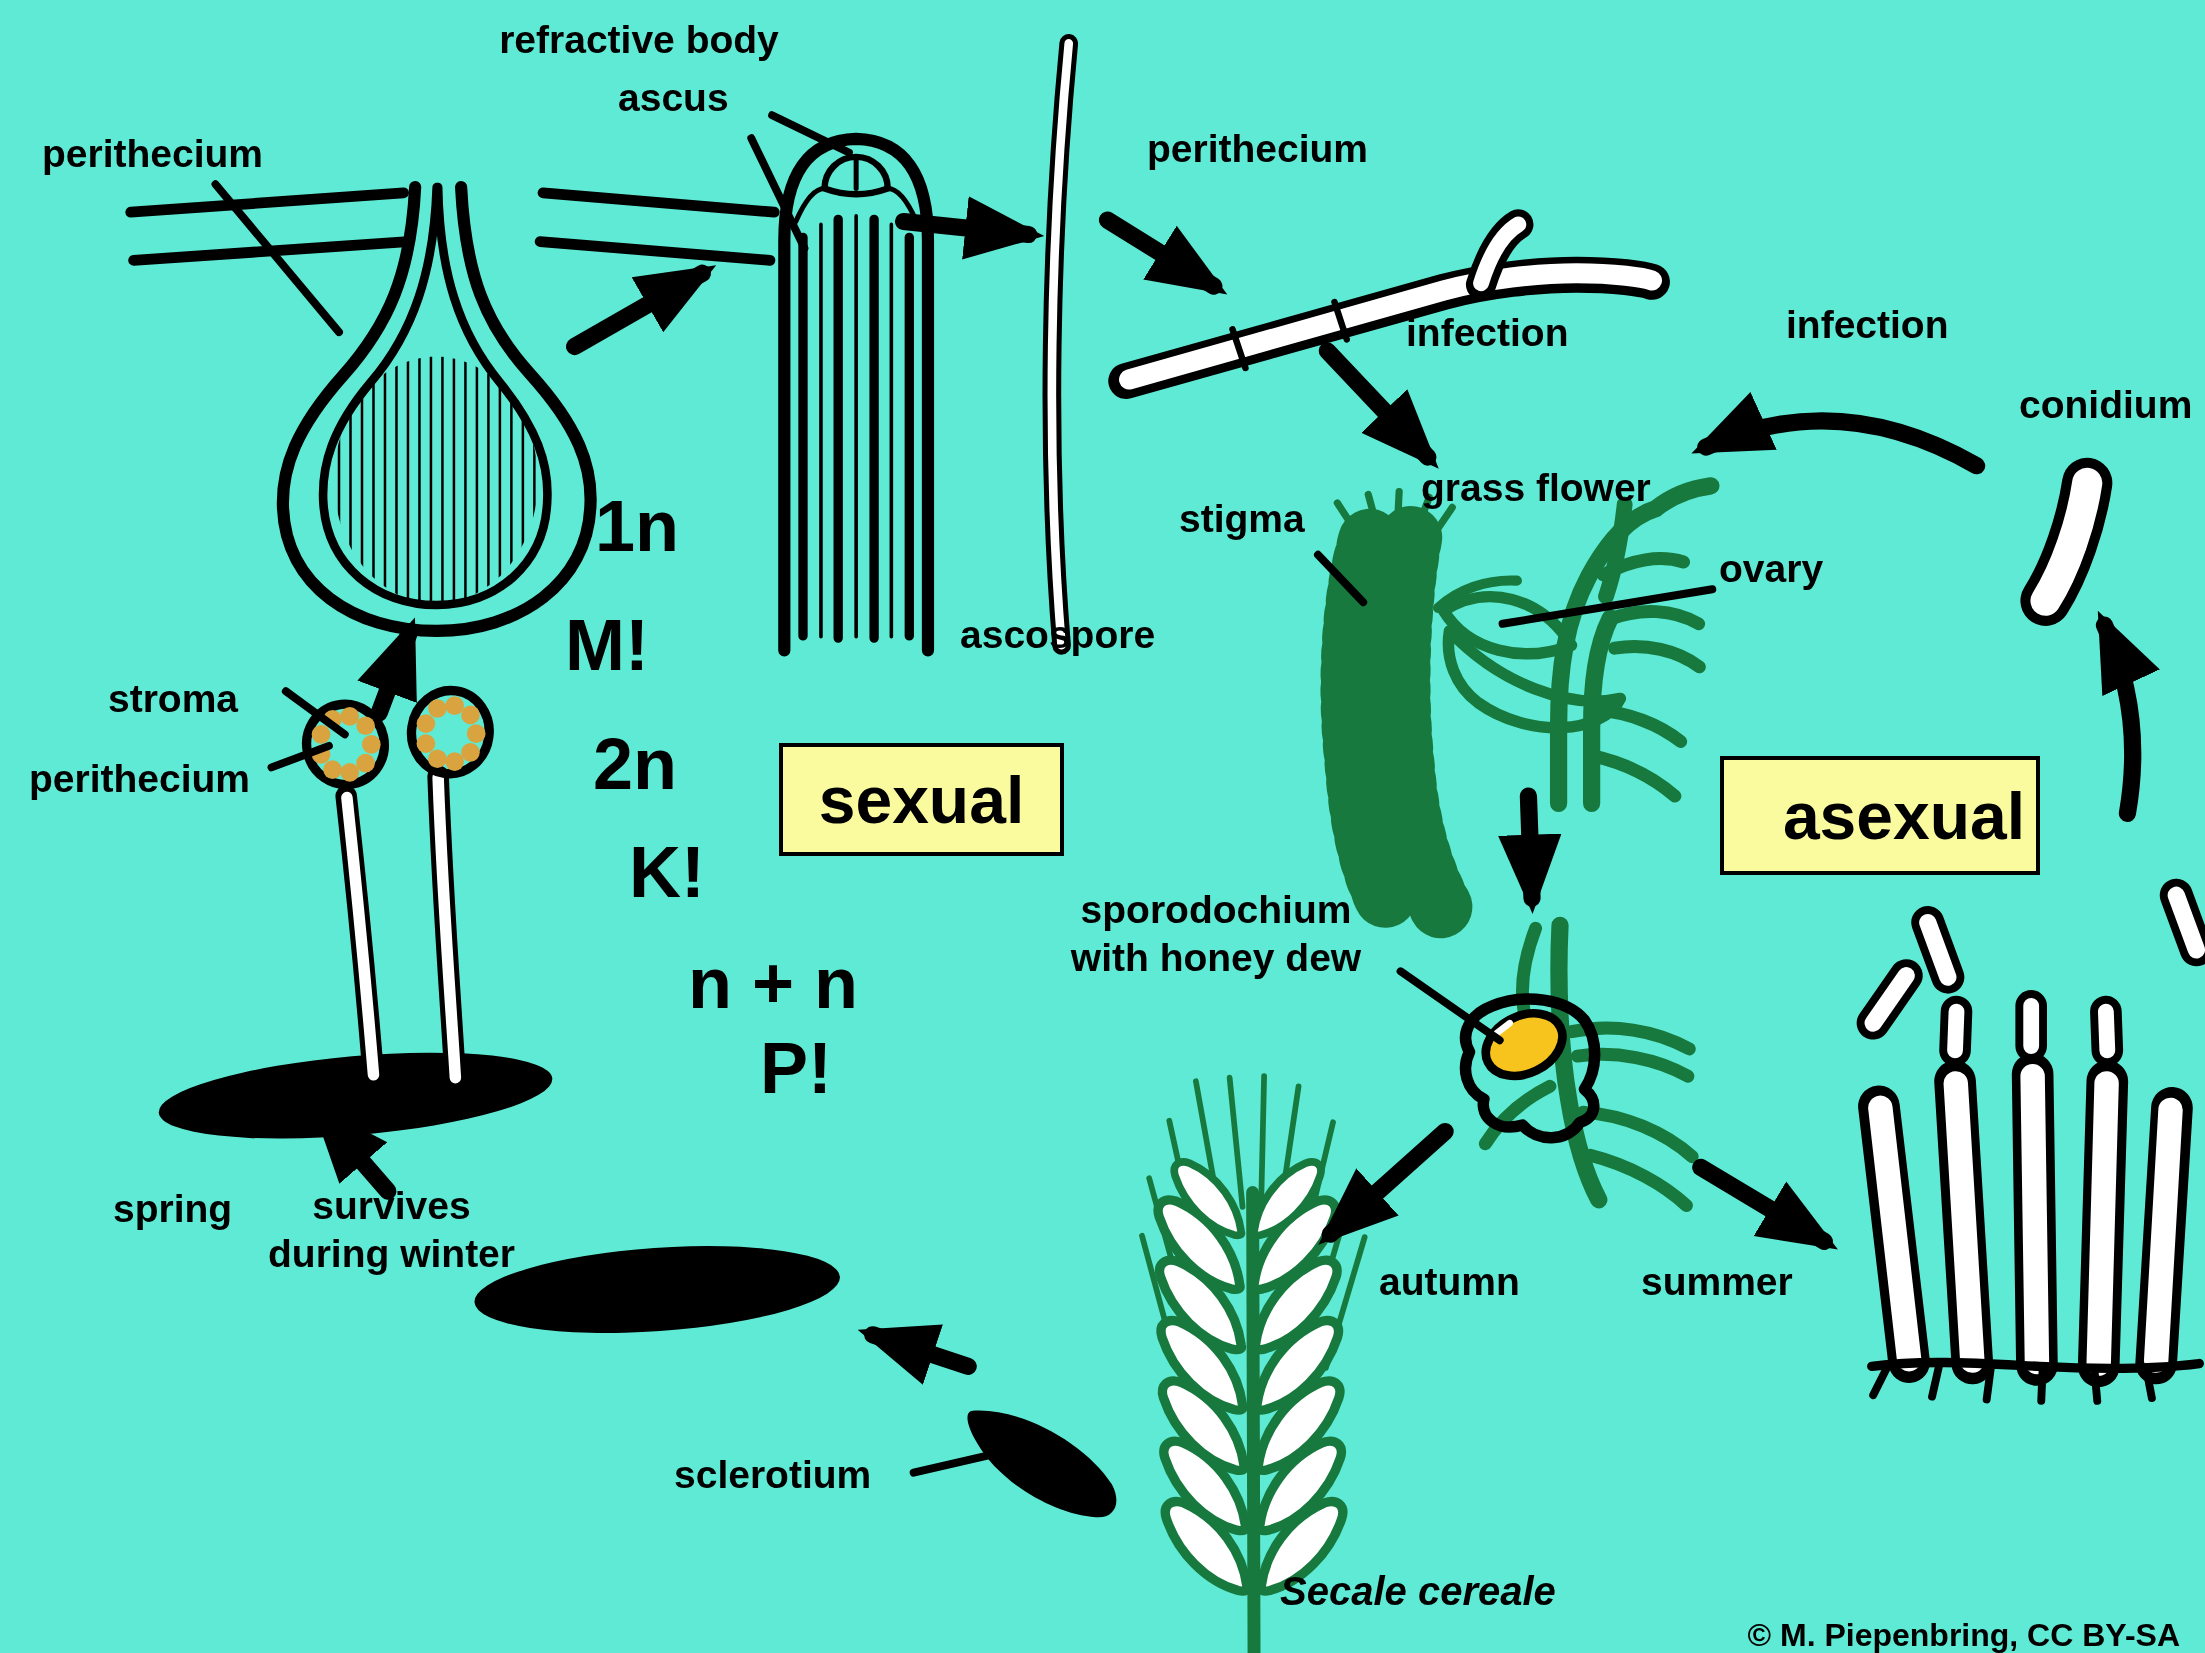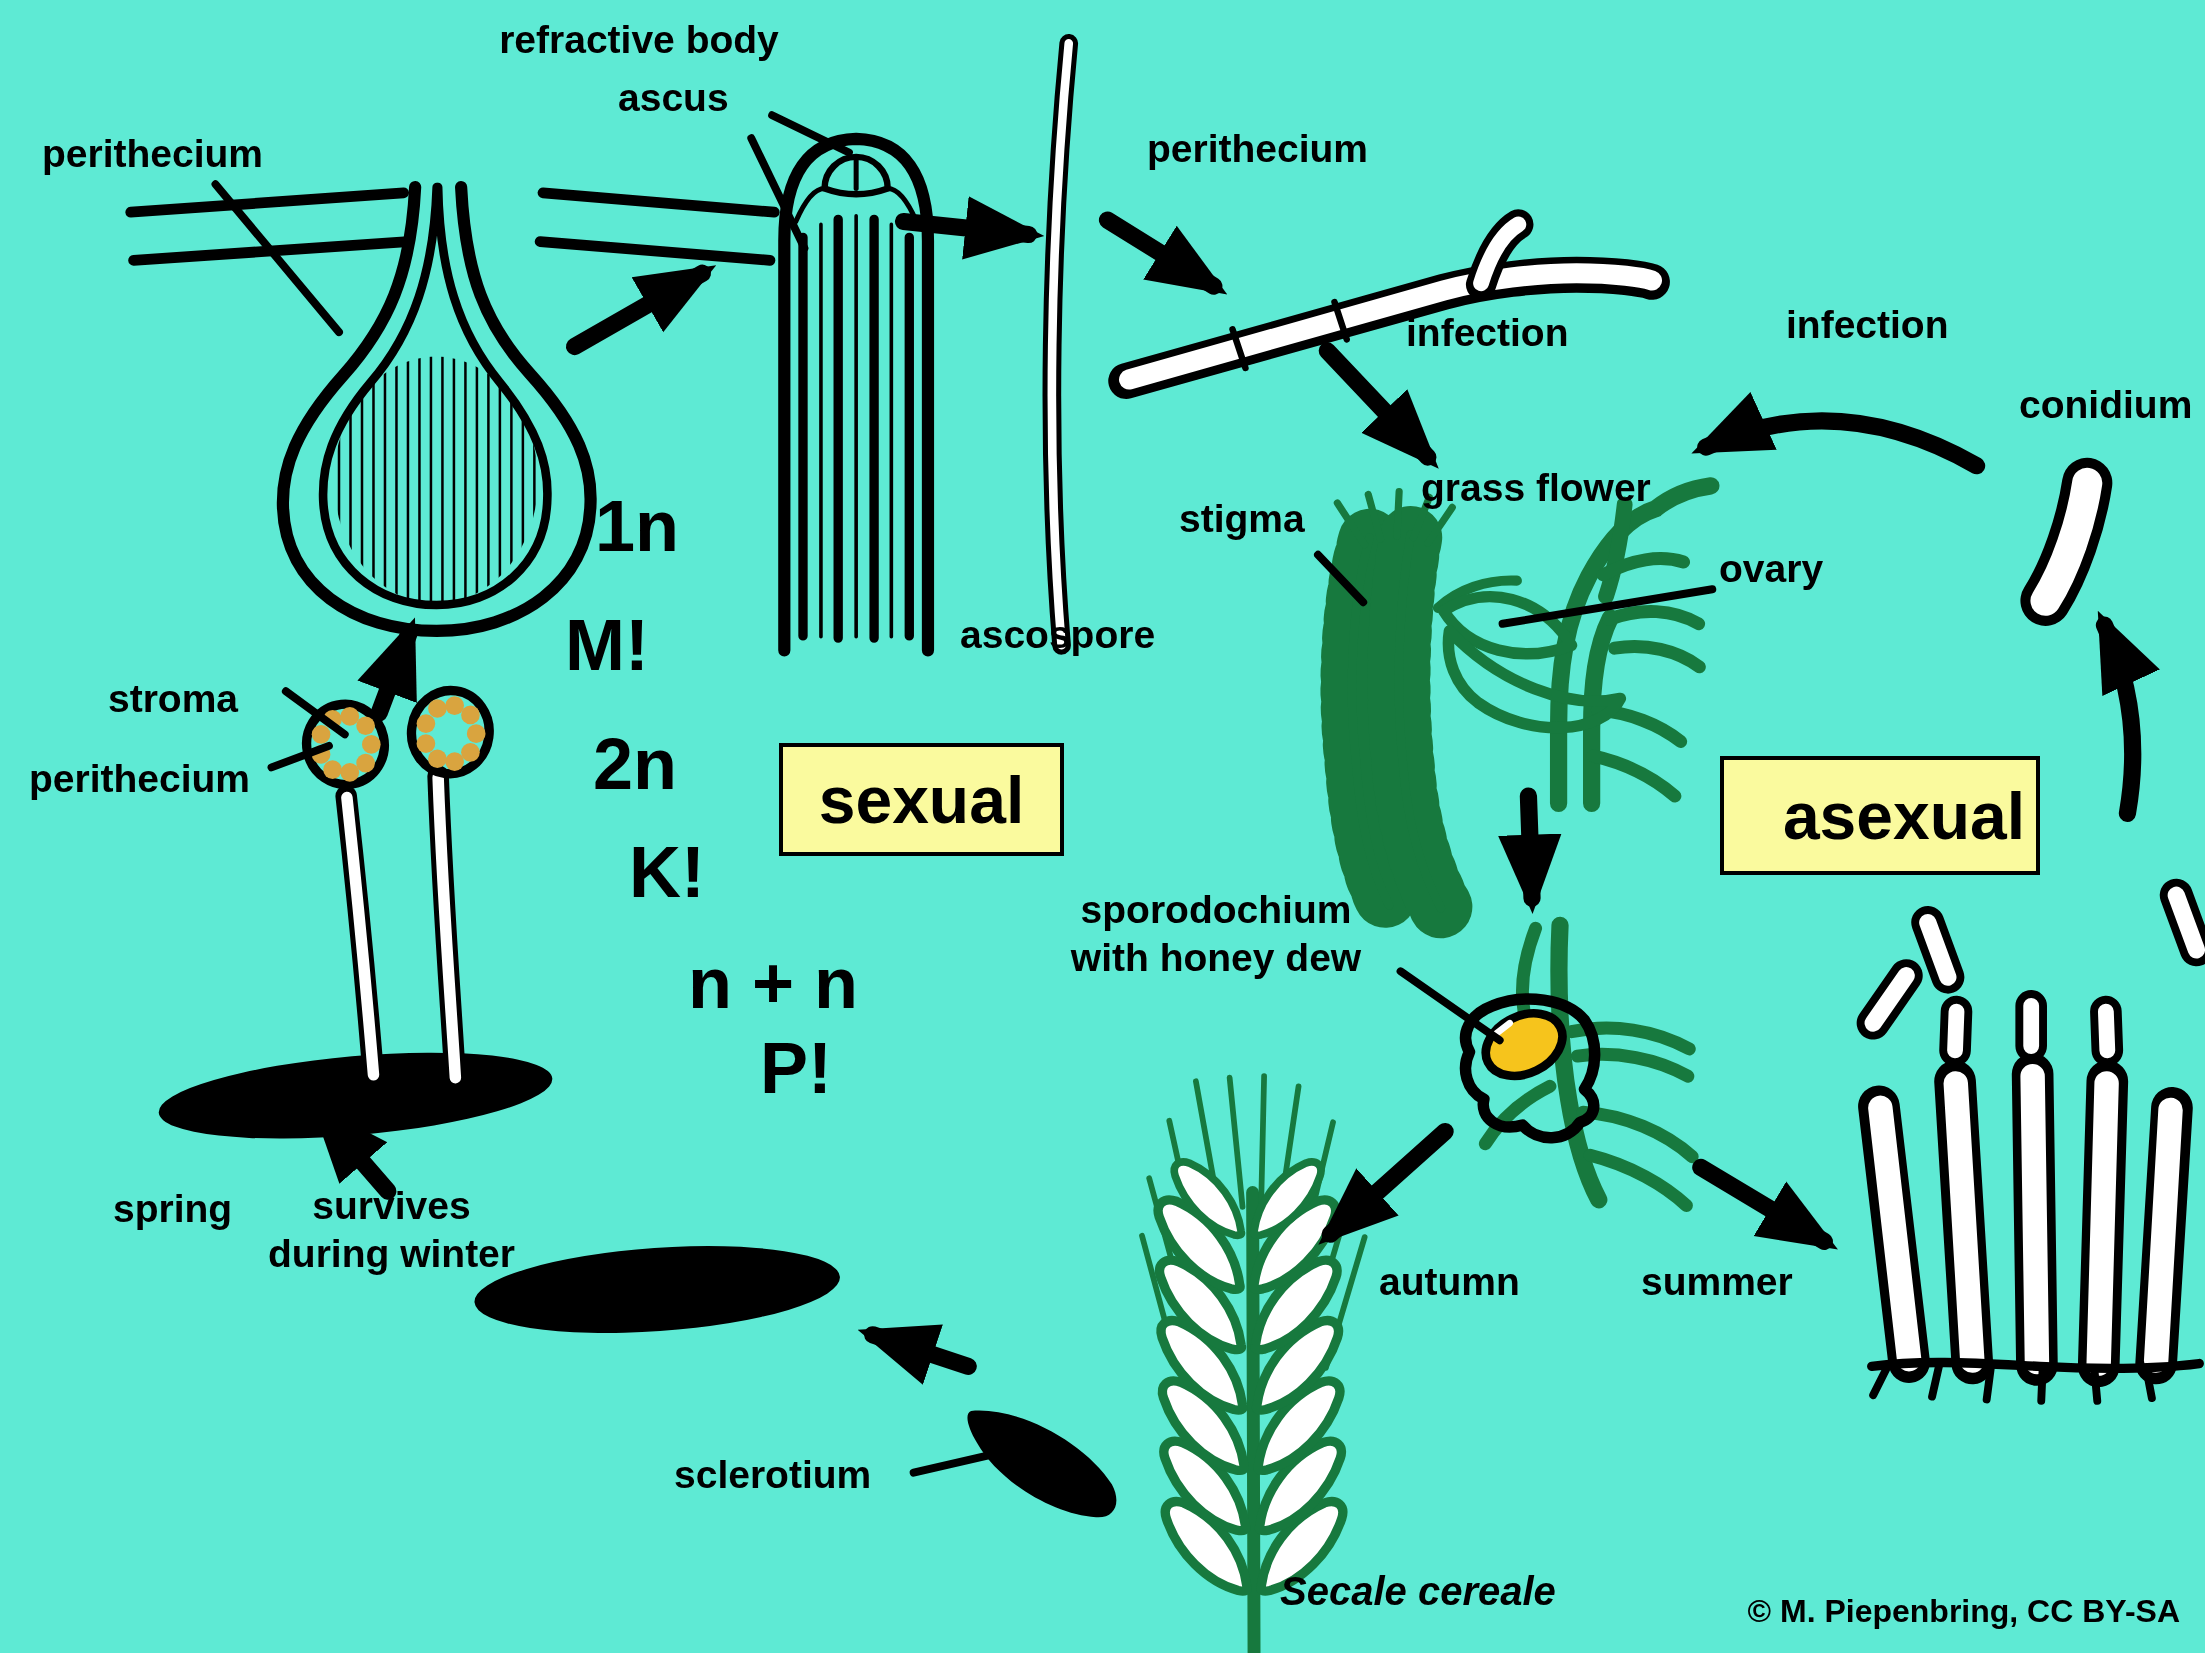--- a/index.html
+++ b/index.html
@@ -9,21 +9,21 @@
   }
   #art{position:absolute;left:0;top:0;width:100%;height:100%;}
   .lbl{position:absolute;font-size:39px;line-height:1.2;white-space:nowrap;}
   .blk{position:absolute;font-size:39px;line-height:1.22;text-align:center;white-space:nowrap;}
   .ploidy{position:absolute;font-size:72px;line-height:1;white-space:nowrap;}
   .phasebox{
     position:absolute;display:flex;align-items:center;justify-content:center;
     background:#FAFA9E;border:4.3px solid #000;font-size:66px;box-sizing:border-box;
   }
   .italic{font-style:italic;font-size:40px;}
-  .copyright{position:absolute;font-size:32px;}
+  .copyright{position:absolute;font-size:32px;margin-top:24px;}
   .ink{stroke:#000;fill:none;stroke-linecap:round;stroke-linejoin:round;}
   .wht{stroke:#fff;fill:none;stroke-linecap:round;stroke-linejoin:round;}
   .grn{stroke:#17793E;fill:none;stroke-linecap:round;stroke-linejoin:round;}
   .arr{stroke:#000;stroke-width:24;fill:none;stroke-linecap:round;marker-end:url(#ah);}
   .ptr{stroke:#000;stroke-width:11;fill:none;stroke-linecap:round;}
 </style>
 </head>
 <body>
 
 <div id="canvas">

